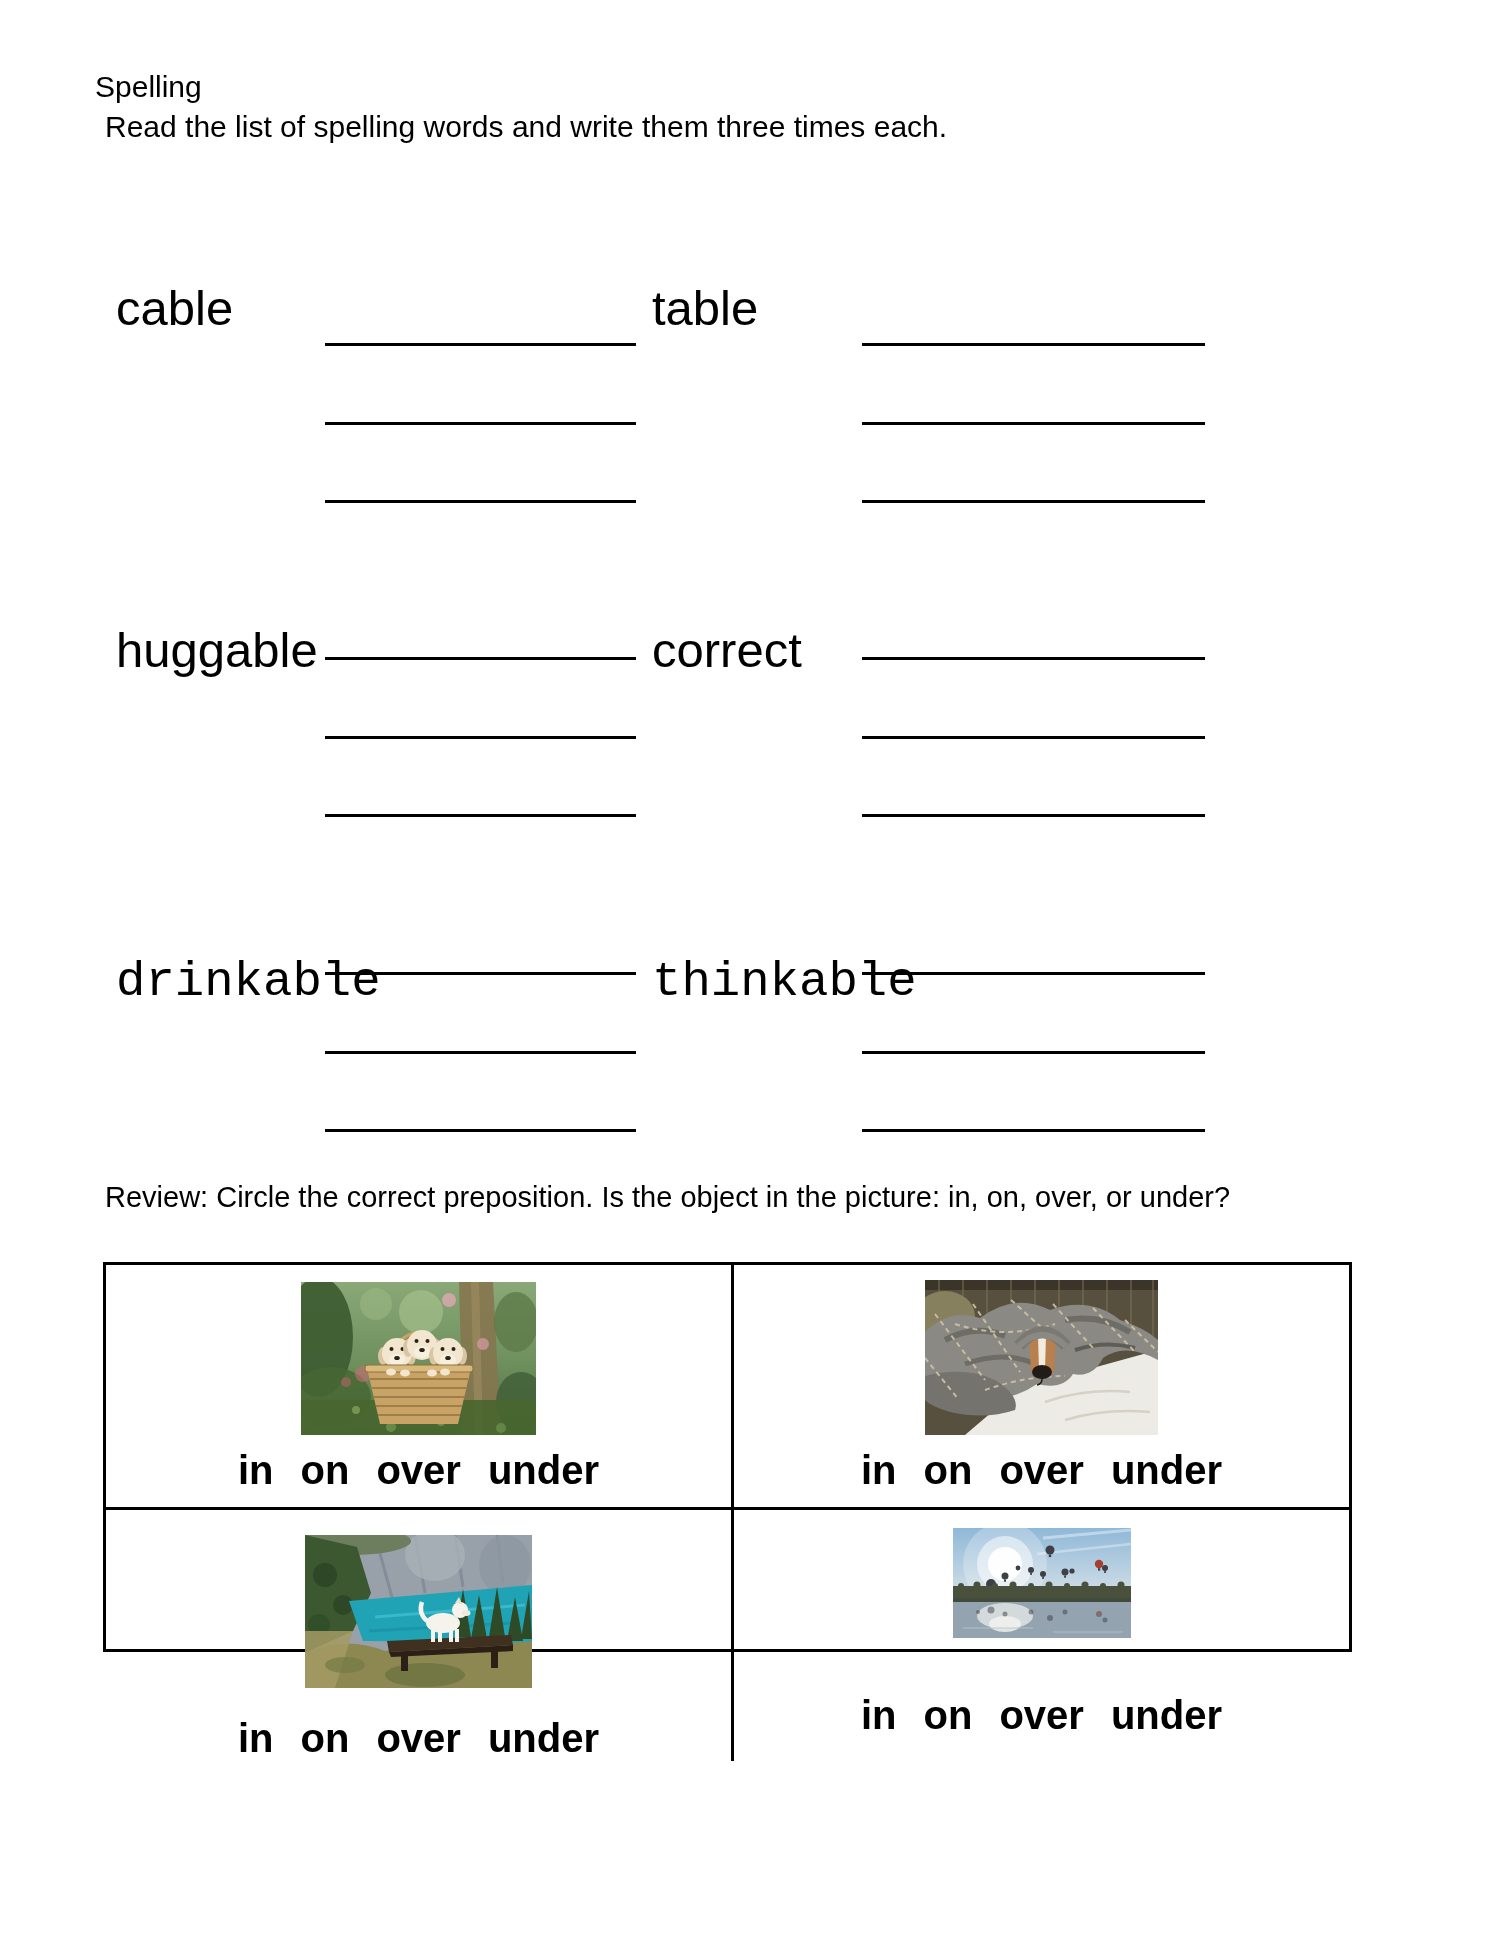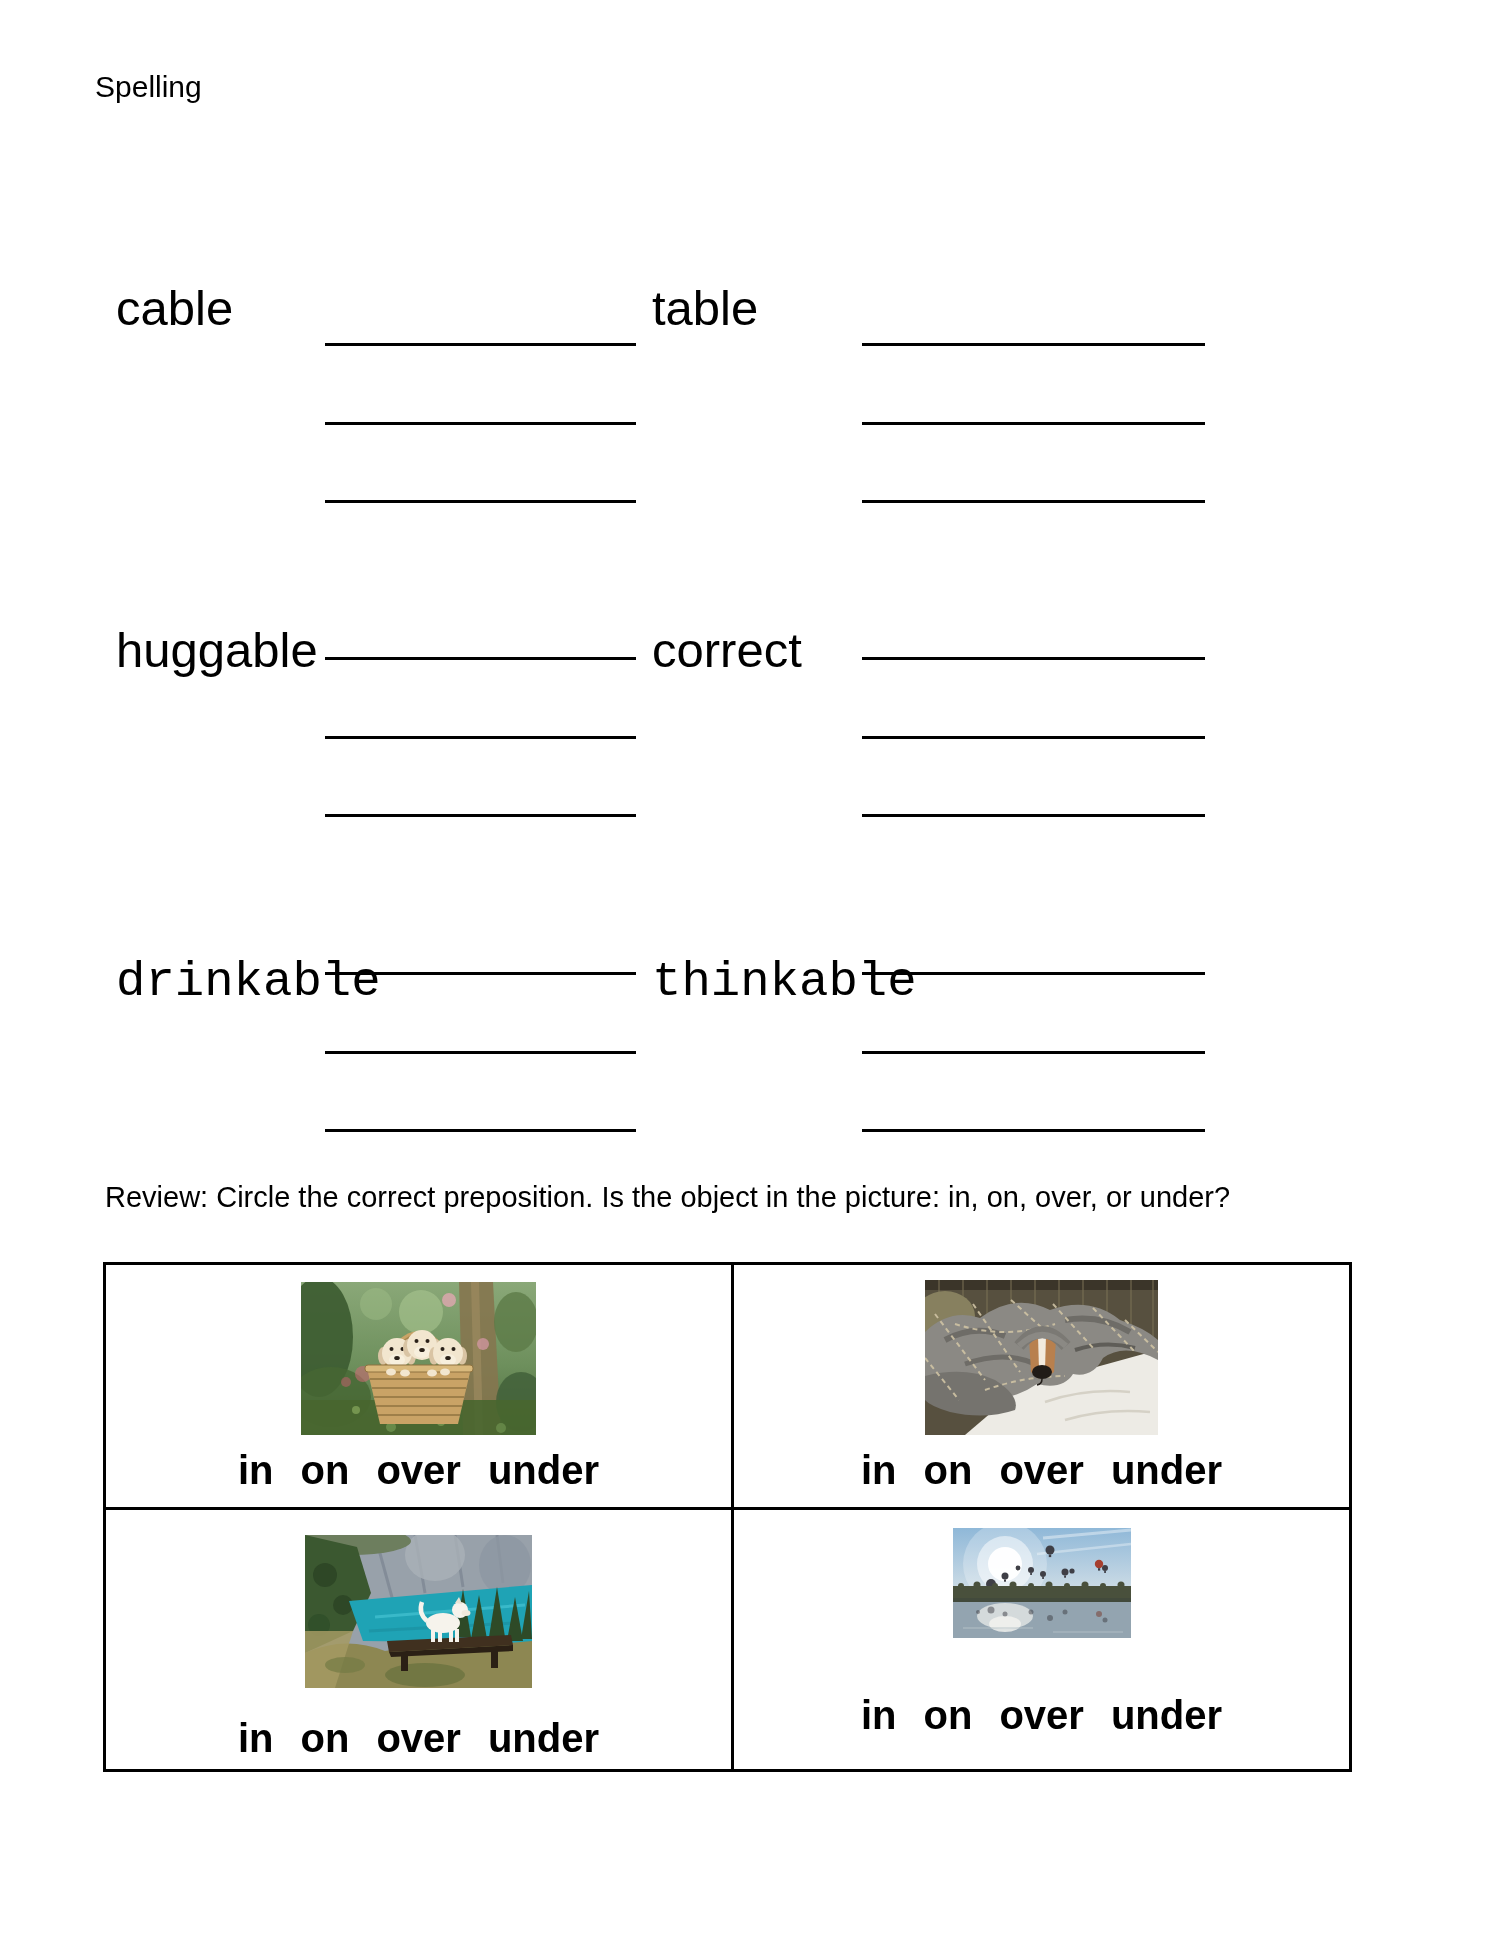--- a/index.html
+++ b/index.html
@@ -13,41 +13,42 @@
   .word{font-size:49px;line-height:1.1;}
   .wl{left:116px;} .wr{left:652px;}
   .w1{top:282px;} .w2{top:624px;} .w3{top:956px;font-family:Liberation Mono, monospace;}
   .wline{position:absolute;height:0;border-top:3px solid #000;}
   .c1{left:325px;width:311px;} .c2{left:862px;width:343px;}
   .g1l1{top:343px;} .g1l2{top:422px;} .g1l3{top:500px;}
   .g2l1{top:657px;} .g2l2{top:736px;} .g2l3{top:814px;}
   .g3l1{top:972px;} .g3l2{top:1051px;} .g3l3{top:1129px;}
   .review-instr{left:105px;top:1181px;font-size:29px;text-align:center;}
   .ptable{
-    left:103px;top:1262px;width:1249px;height:510px;
+    left:103px;top:1262px;width:1249px;height:390px;
     border:3px solid #000;box-sizing:border-box;
     display:grid;grid-template-columns:628px 1fr;grid-template-rows:245px 1fr;
   }
   .cell{position:relative;display:flex;flex-direction:column;align-items:center;box-sizing:border-box;}
   .cell.br3{border-right:3px solid #000;}
   .cell.bb3{border-bottom:3px solid #000;}
   .photo{display:block;}
   .mt-tl{margin-top:17px;} .mt-tr{margin-top:15px;}
   .mt-bl{margin-top:25px;} .mt-br{margin-top:18px;}
   .caption{display:inline-flex;gap:27px;font-size:40px;font-weight:bold;line-height:1.15;}
   .cap-tl{margin-top:12px;} .cap-tr{margin-top:12px;}
   .cap-bl{margin-top:27px;} .cap-br{margin-top:54px;}
   .pagenum{left:0;right:0;top:1852px;text-align:center;font-size:30px;}
 </style>
 </head>
 <body>
 
 <div class="page">
 
   <div class="abs sec-title">Spelling</div>
+  <div class="abs sec-instr">Read the list of spelling words and write them three times each.</div>
 
   <div class="abs word wl w1">cable</div>
   <div class="abs word wr w1">table</div>
   <div class="abs word wl w2">huggable</div>
   <div class="abs word wr w2">correct</div>
   <div class="abs word wl w3">drinkable</div>
   <div class="abs word wr w3">thinkable</div>
 
   <div class="wline c1 g1l1"></div>
   <div class="wline c1 g1l2"></div>

